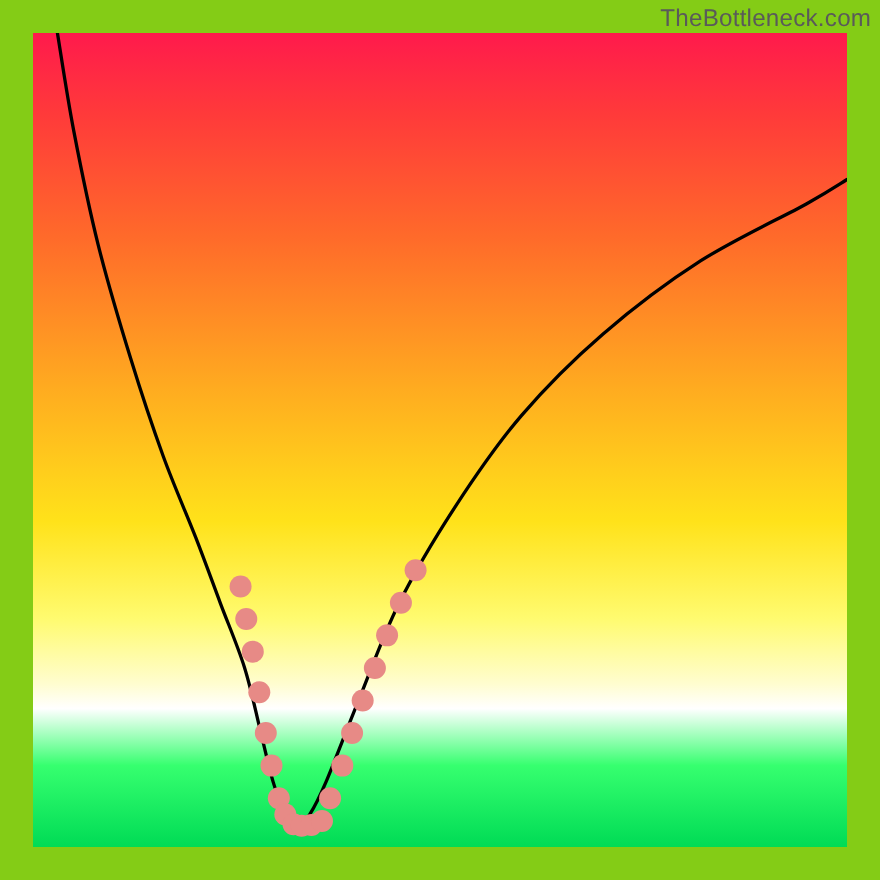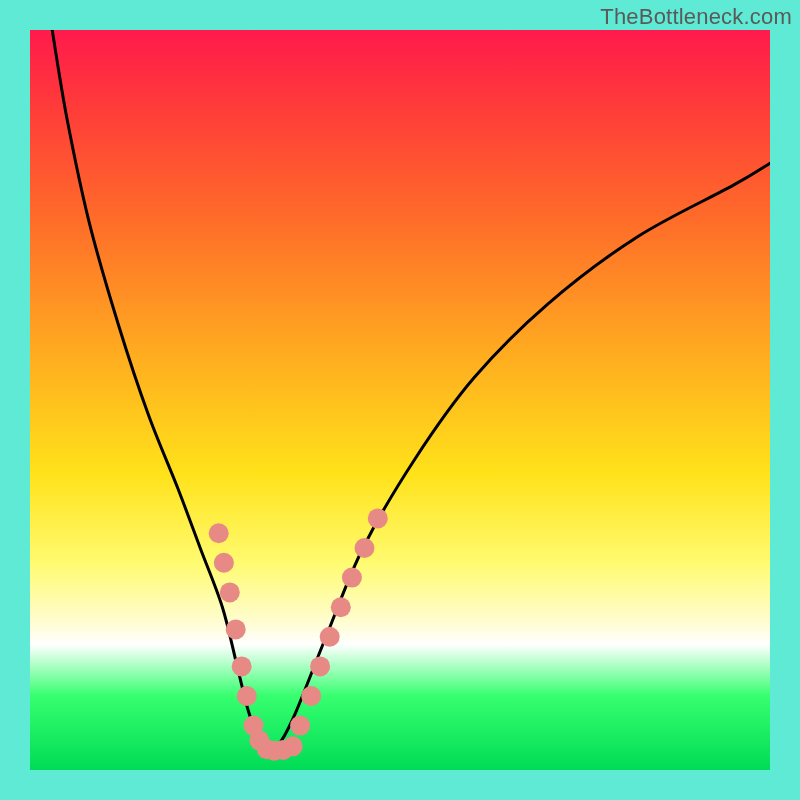--- a/index.html
+++ b/index.html
@@ -8,21 +8,21 @@
     width: 800px;
     height: 800px;
     overflow: hidden;
     background: #000;
     font-family: Arial, Helvetica, sans-serif;
   }
   .stage {
     position: relative;
     width: 800px;
     height: 800px;
-    background: #5eead4;
+    background: #84cc16;
   }
   .plot-area {
     position: absolute;
     left: 30px;
     top: 30px;
     width: 740px;
     height: 740px;
     background: linear-gradient(to bottom,
       #ff1a4c 0%,
       #ff3a3a 10%,

